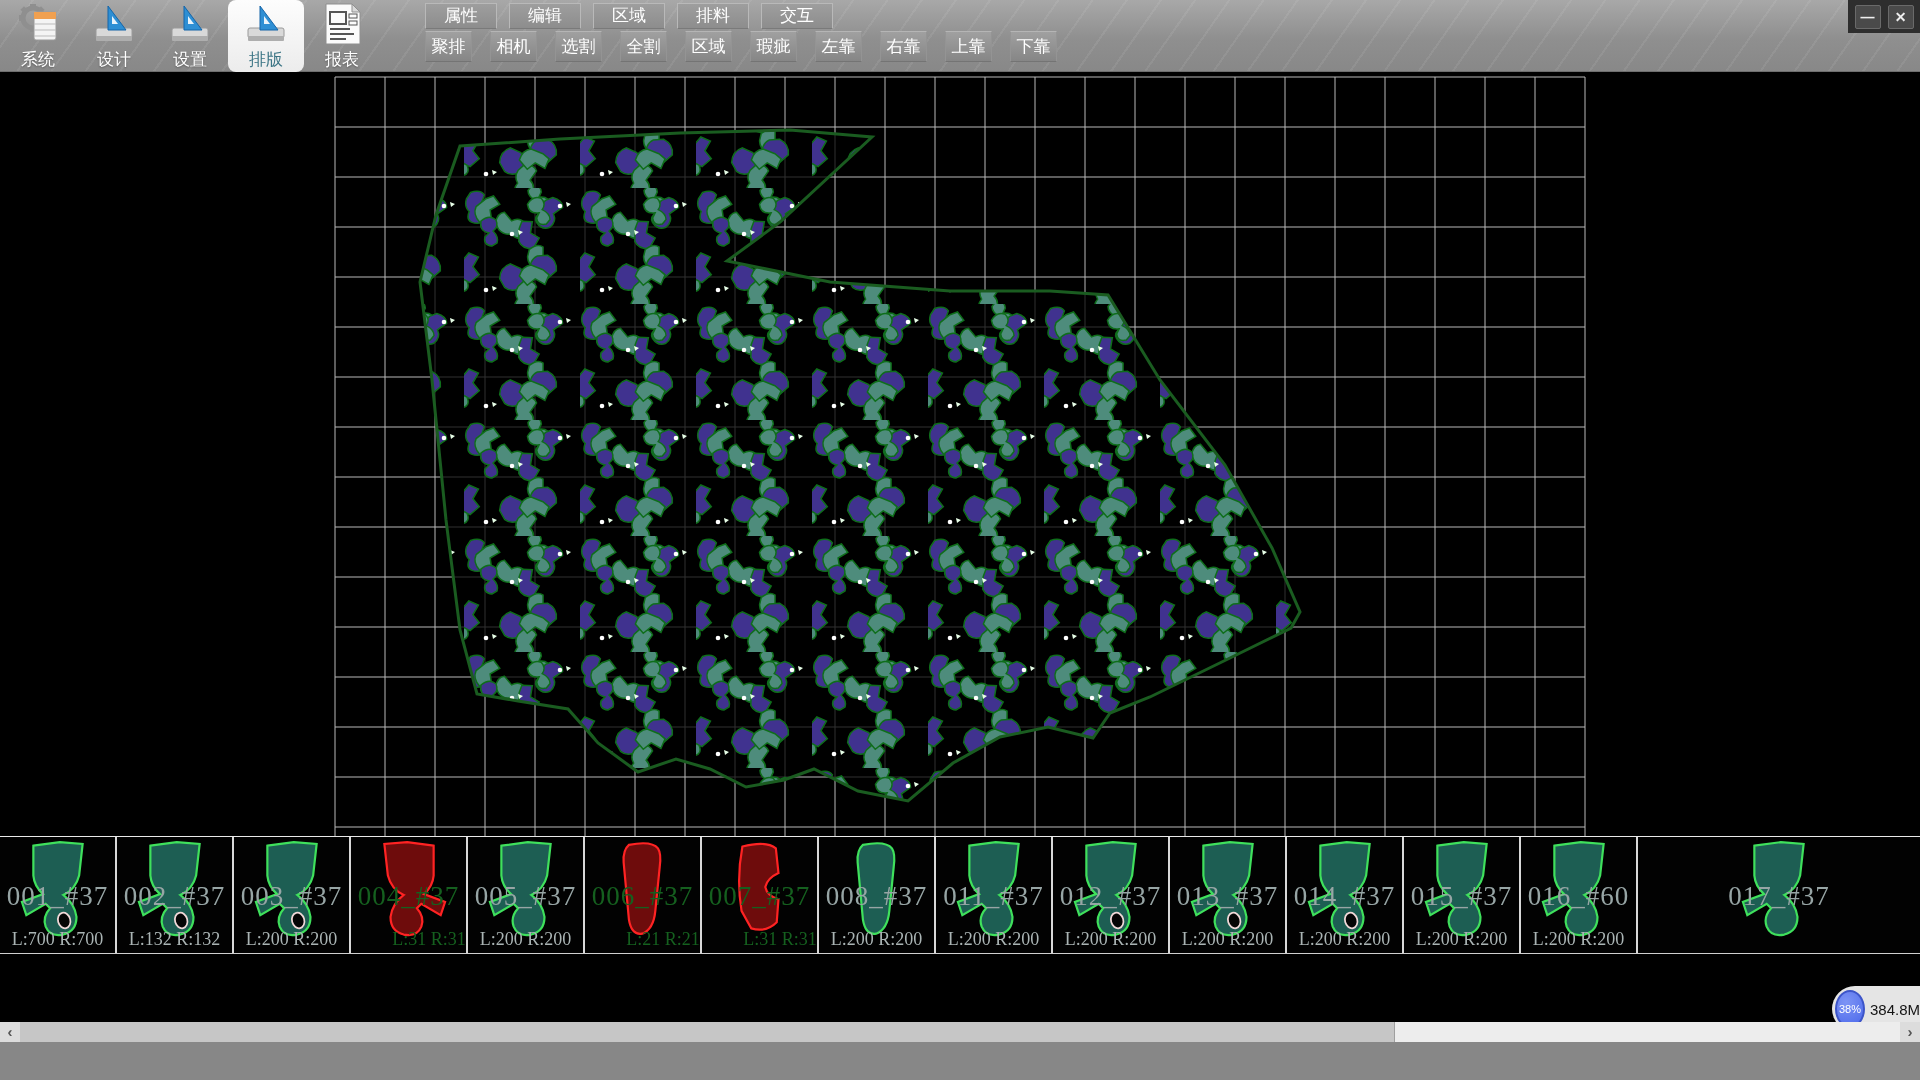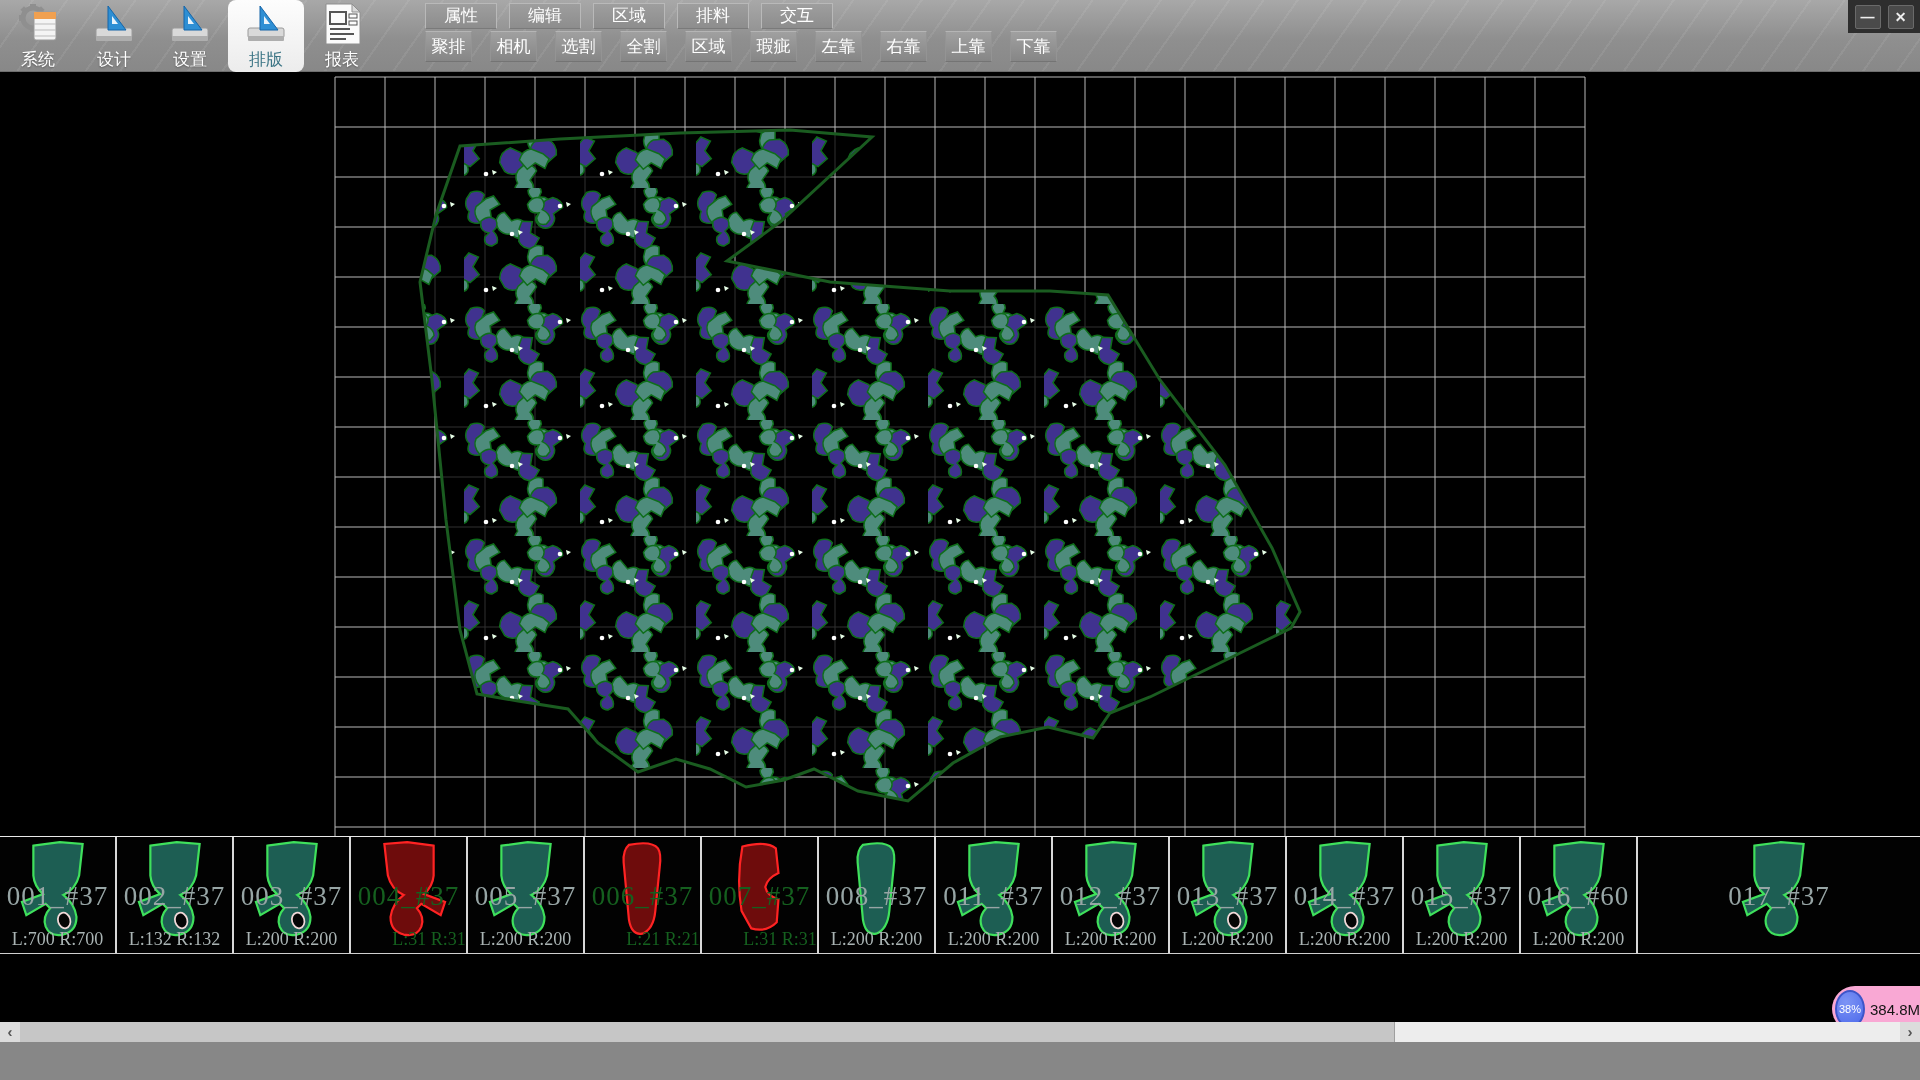--- a/index.html
+++ b/index.html
@@ -74,21 +74,21 @@
   .tile .lr {
     position:absolute; left:0; right:0; bottom:3px; text-align:center;
     font-family:Liberation Serif, serif; font-size:18px;
   }
   .tile.teal .name { color:#97a5a5; } .tile.teal .lr { color:#aab4b4; }
   .tile.red  .name { color:#15601f; } .tile.red  .lr { color:#15601f;padding-left:41px; }
 
   
   .badge {
     position:absolute; left:1832px; top:986px; width:88px; height:46px;
-    background:#f9a8d4; border-radius:23px 0 0 23px;
+    background:#e5e5e5; border-radius:23px 0 0 23px;
     box-shadow:0 2px 6px rgba(0,0,0,.45);
     display:flex; align-items:center;
   }
   .badge .pct {
     width:38px; height:38px; margin-left:3px; border-radius:50%;
     background:radial-gradient(circle at 35% 30%, #7d94f5, #4a67ea);
     border:2px solid #3d55c9;
     color:#fff; font-size:11px; display:flex; align-items:center; justify-content:center;
   }
   .badge .mem { font-size:15px; color:#141414; margin-left:5px; }

